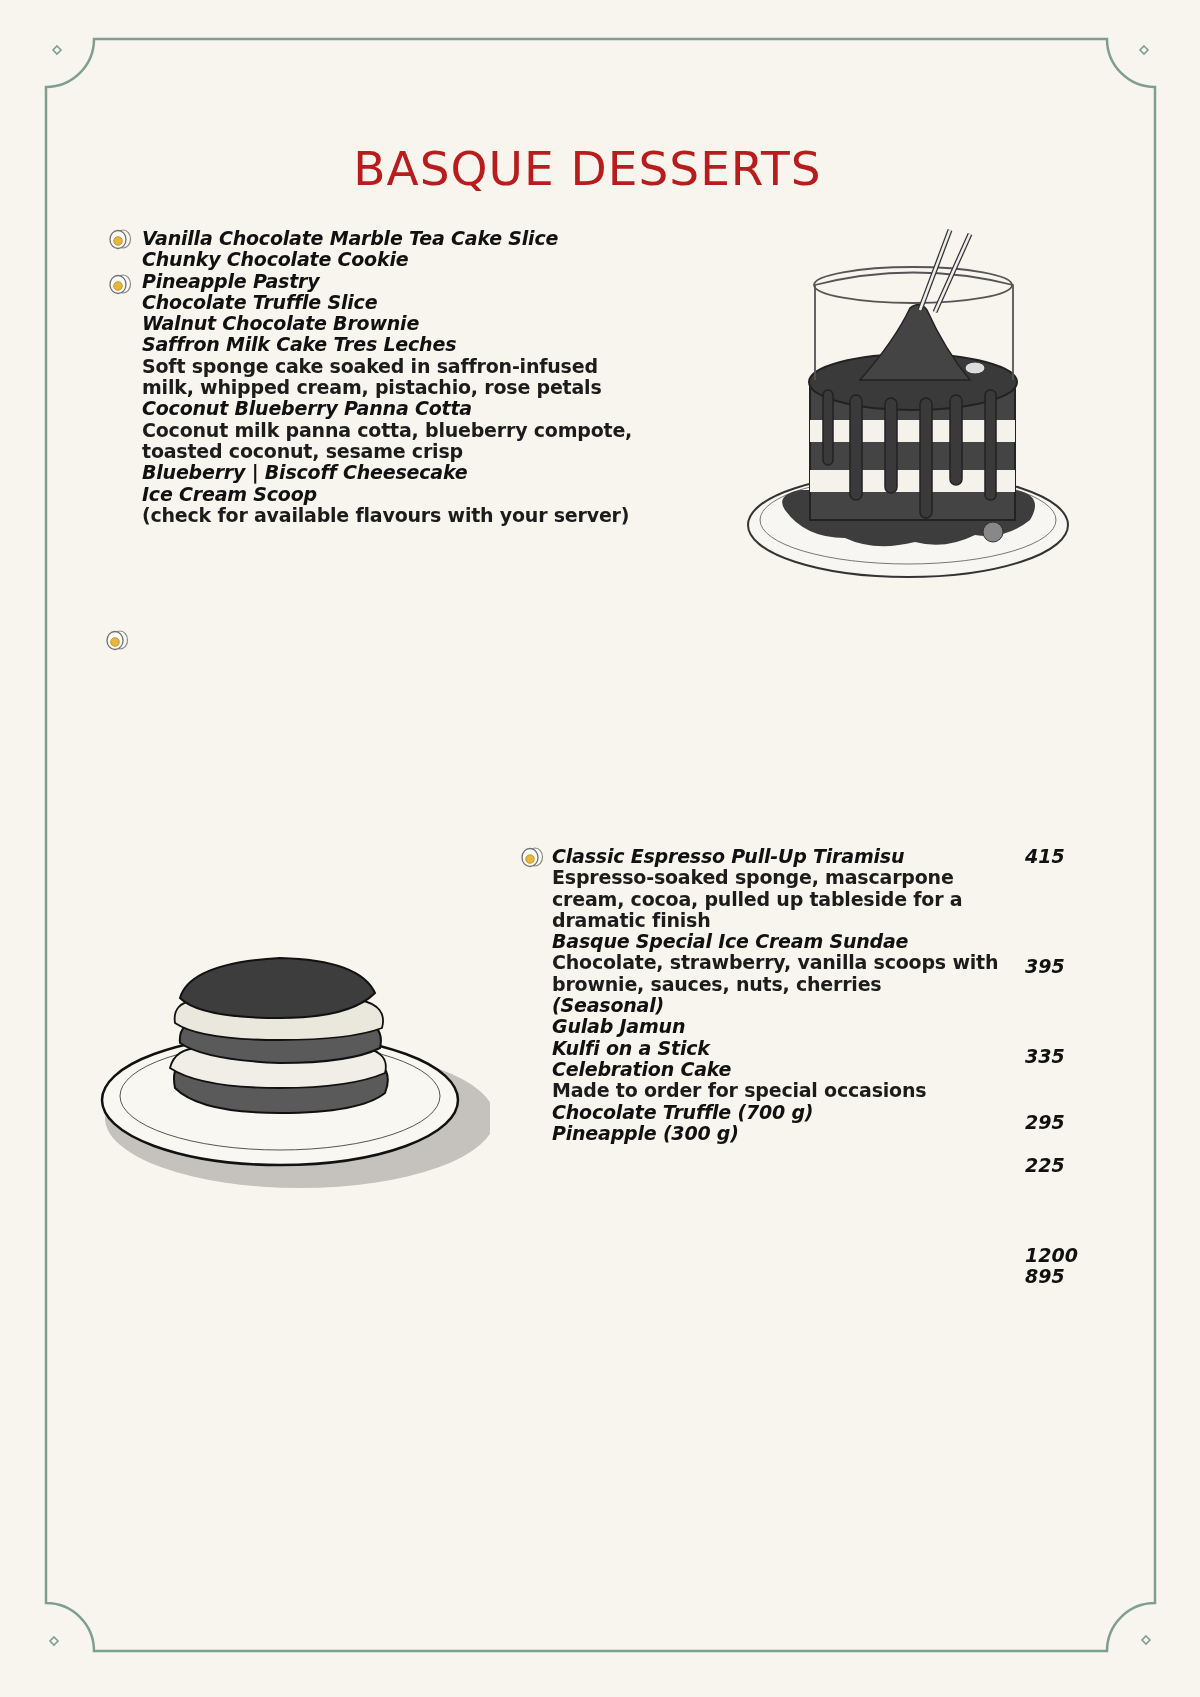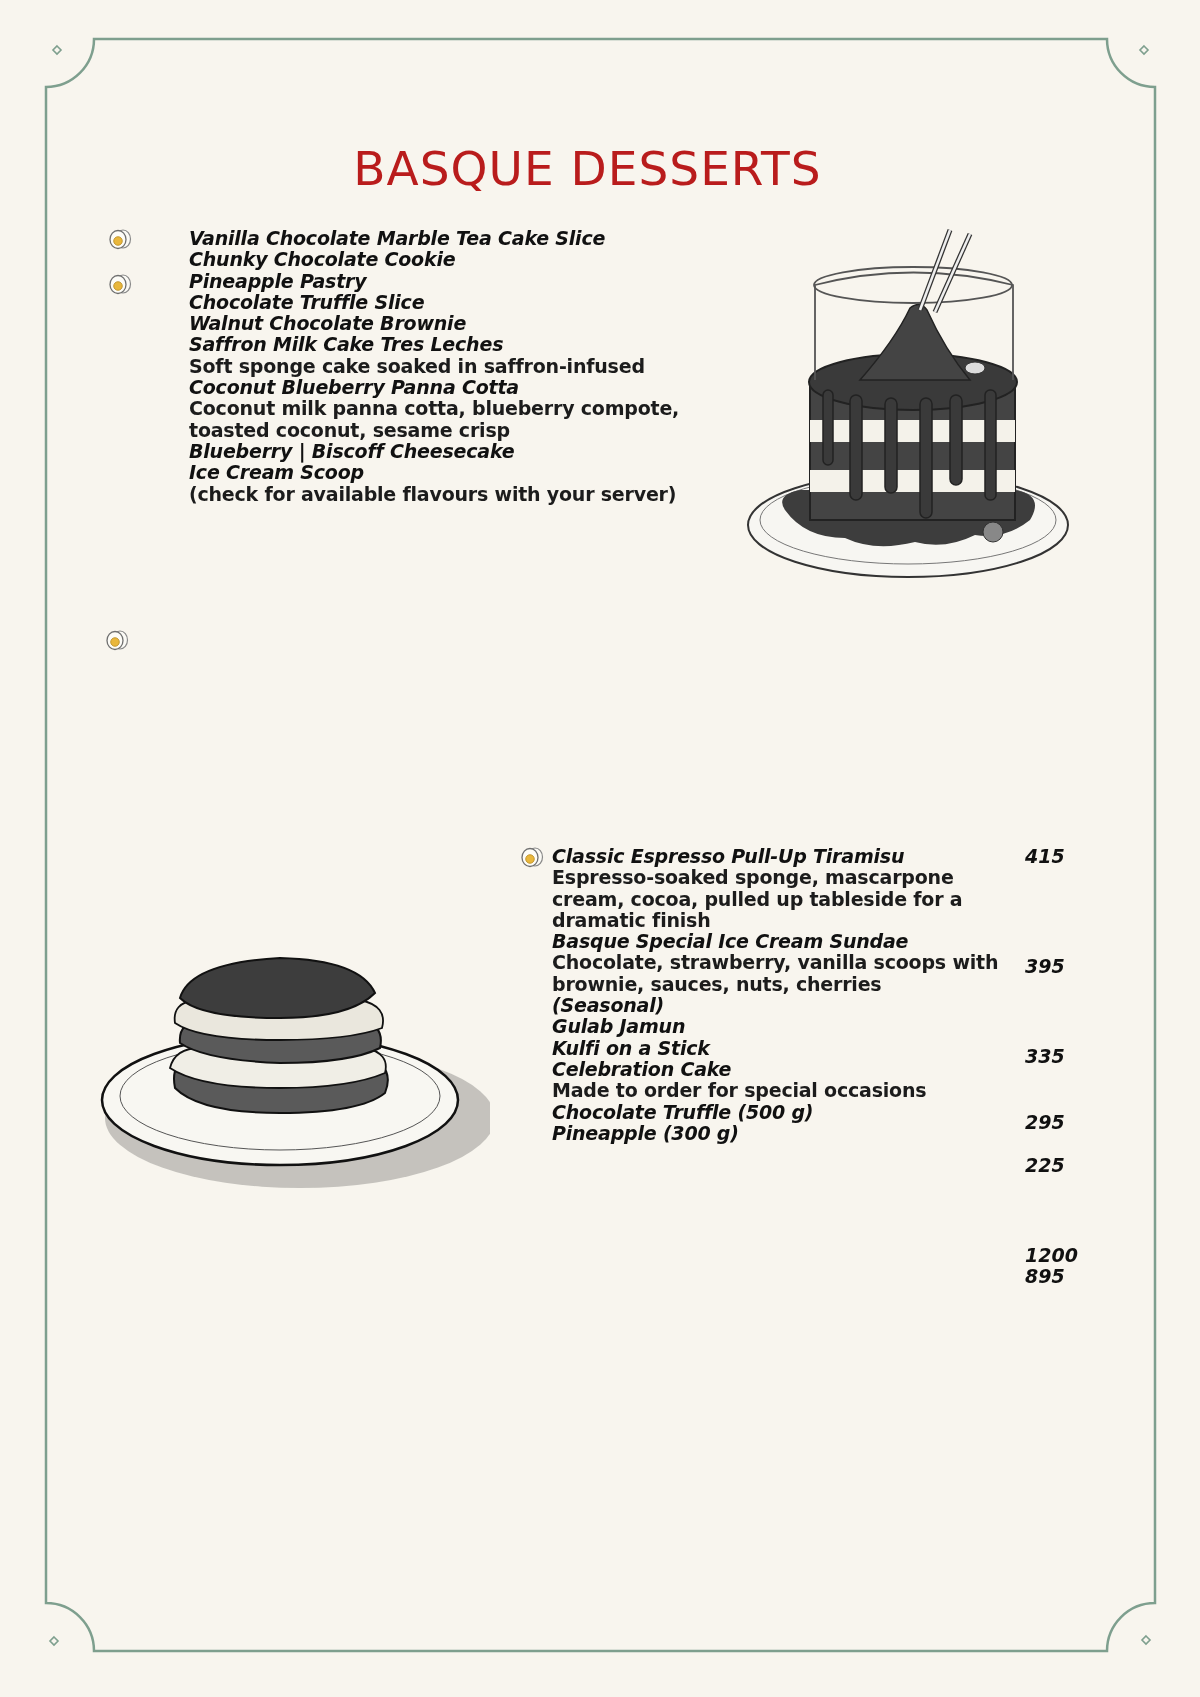--- a/index.html
+++ b/index.html
@@ -44,28 +44,29 @@
 <svg width="0" height="0" style="position:absolute">
   <defs>
     <g id="egg">
       <ellipse cx="15" cy="11" rx="7.5" ry="9" fill="#fbfaf5" stroke="#8a8a8a" stroke-width="1.2"></ellipse>
       <ellipse cx="10" cy="11.5" rx="8" ry="9" fill="#fdfcf7" stroke="#6f6f6f" stroke-width="1.3"></ellipse>
       <circle cx="10" cy="13" r="4.3" fill="#e9b73c" stroke="#b68a22" stroke-width="0.8"></circle>
     </g>
   </defs>
 </svg>
 
-<div class="menu" style="left:142px; top:228px;margin-left:47px;">
+<div class="menu" style="left:142px; top:228px;">
   <span class="line name">Vanilla Chocolate Marble Tea Cake Slice</span>
   <span class="line name">Chunky Chocolate Cookie</span>
   <span class="line name">Pineapple Pastry</span>
   <span class="line name">Chocolate Truffle Slice</span>
   <span class="line name">Walnut Chocolate Brownie</span>
   <span class="line name">Saffron Milk Cake Tres Leches</span>
   <span class="line desc">Soft sponge cake soaked in saffron-infused</span>
+  <span class="line desc">milk, whipped cream, pistachio, rose petals</span>
   <span class="line name">Coconut Blueberry Panna Cotta</span>
   <span class="line desc">Coconut milk panna cotta, blueberry compote,</span>
   <span class="line desc">toasted coconut, sesame crisp</span>
   <span class="line name">Blueberry | Biscoff Cheesecake</span>
   <span class="line name">Ice Cream Scoop</span>
   <span class="line desc">(check for available flavours with your server)</span>
 </div>
 
 <svg class="egg" style="left:108px; top:228px;" viewBox="0 0 24 22">
     <use href="#egg"></use>
@@ -83,21 +84,21 @@
   <span class="line desc">cream, cocoa, pulled up tableside for a</span>
   <span class="line desc">dramatic finish</span>
   <span class="line name">Basque Special Ice Cream Sundae</span>
   <span class="line desc">Chocolate, strawberry, vanilla scoops with</span>
   <span class="line desc">brownie, sauces, nuts, cherries</span>
   <span class="line name">(Seasonal)</span>
   <span class="line name">Gulab Jamun</span>
   <span class="line name">Kulfi on a Stick</span>
   <span class="line name">Celebration Cake</span>
   <span class="line desc">Made to order for special occasions</span>
-  <span class="line name">Chocolate Truffle (500 g)</span>
+  <span class="line name">Chocolate Truffle (700 g)</span>
   <span class="line name">Pineapple (300 g)</span>
 </div>
 
 <svg class="egg" style="left:520px; top:846px;" viewBox="0 0 24 22">
     <use href="#egg"></use>
   </svg>
 
 <span class="price" style="top:845px;">415</span>
 <span class="price" style="top:955px;">395</span>
 <span class="price" style="top:1045px;">335</span>

